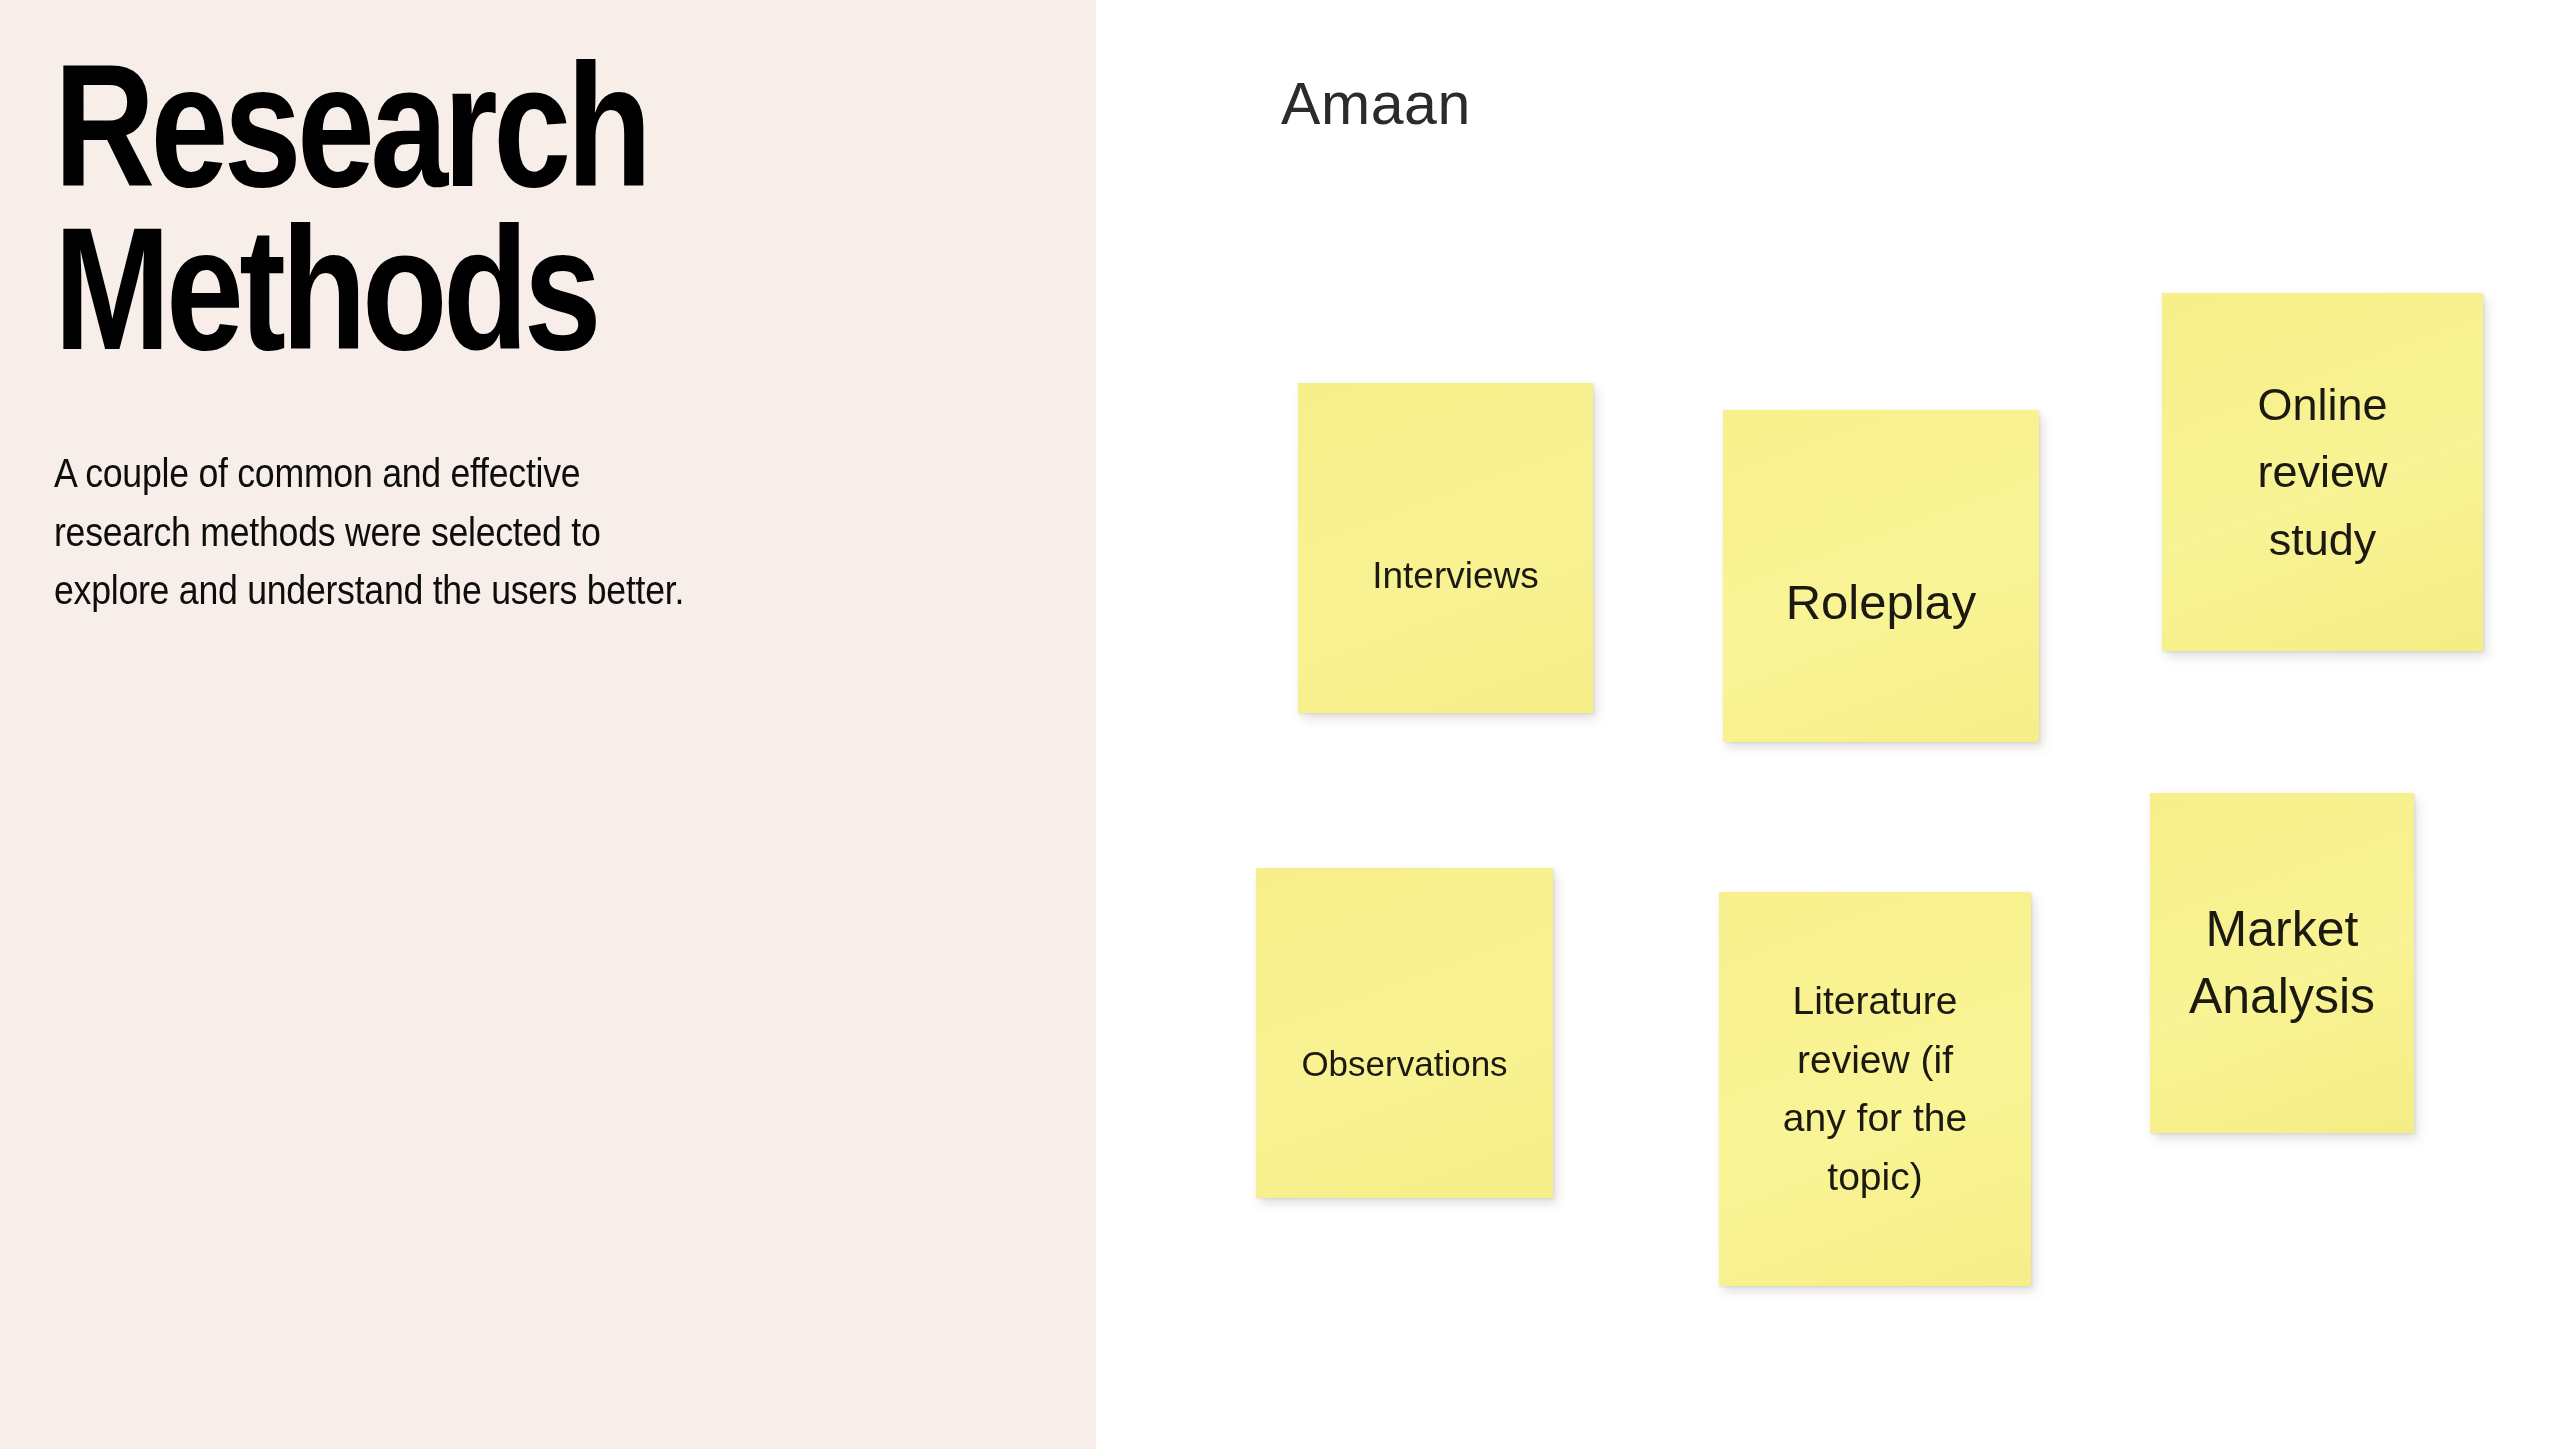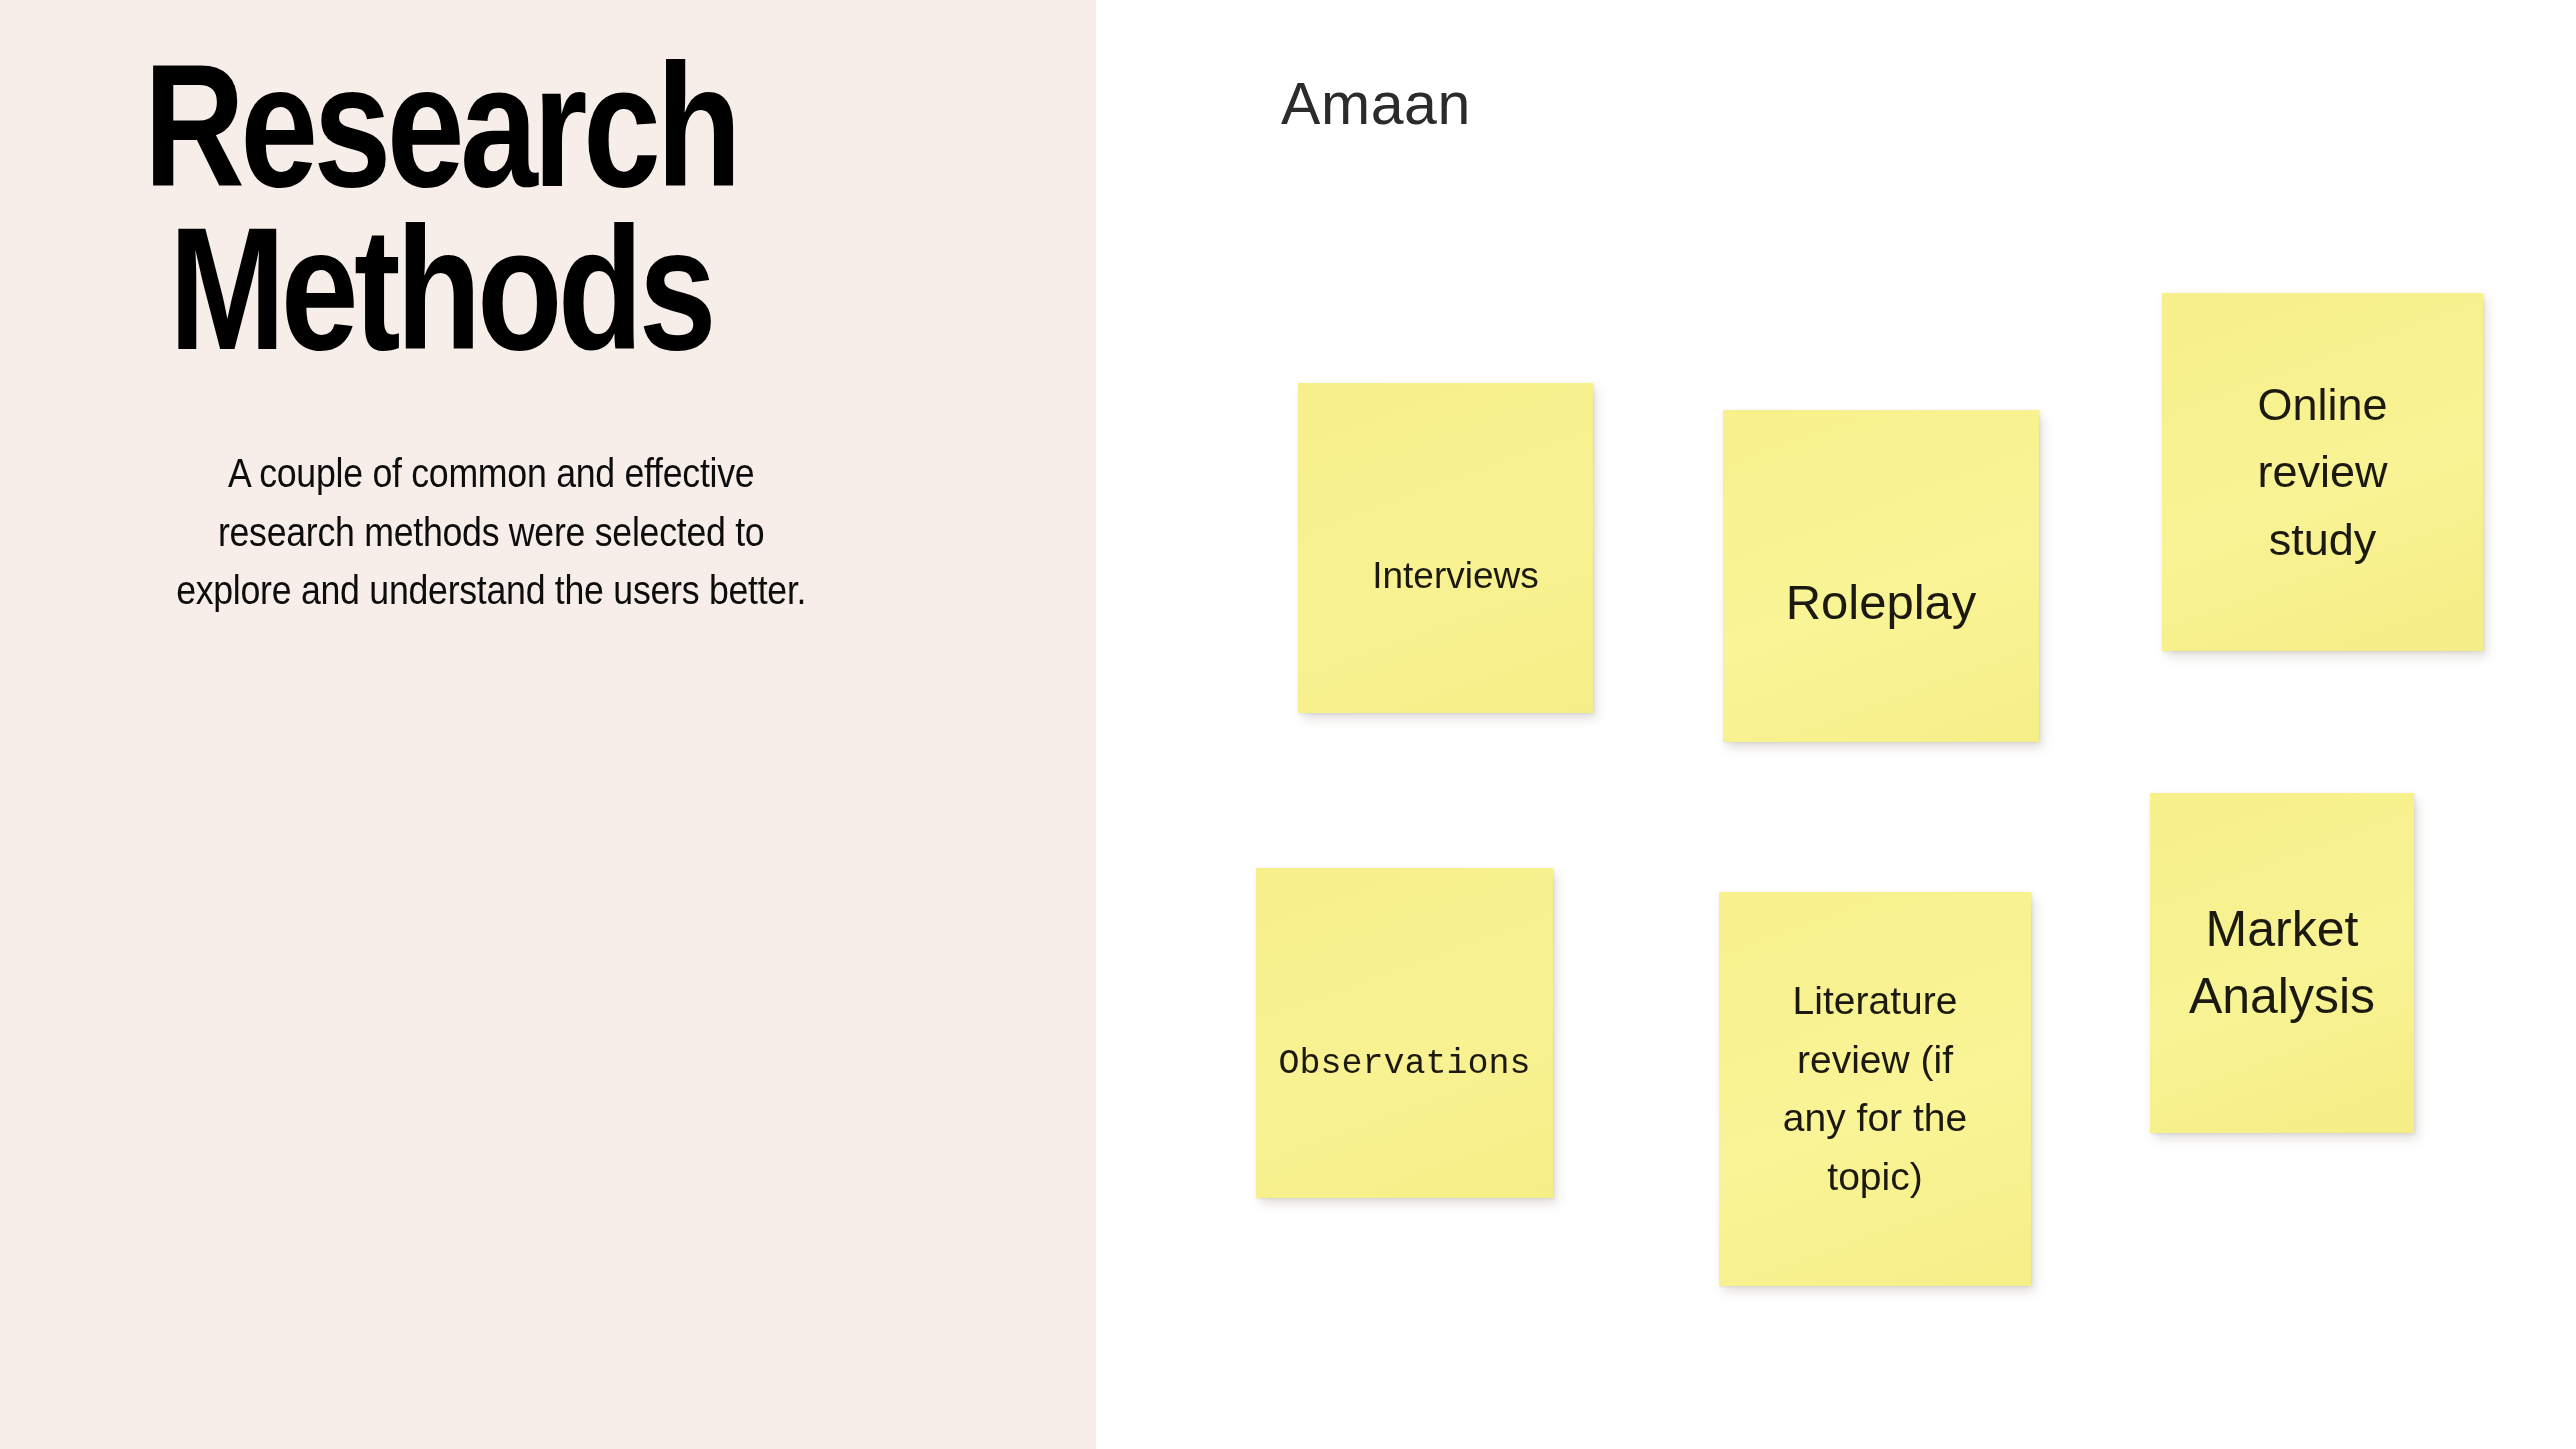--- a/index.html
+++ b/index.html
@@ -9,21 +9,20 @@
     font-family:"Liberation Sans", sans-serif;
     overflow:hidden;
     position:relative;
   }
   #slide{position:absolute;inset:0;width:2576px;height:1449px;background:#ffffff;}
 
   
   .left-panel{
     position:absolute;left:0;top:0;width:1096px;height:1449px;
     background:#f7eeea;
-    text-align:center;
   }
   .page-title{
     position:absolute;left:54px;top:45px;width:966px;
     font-family:"Liberation Sans", sans-serif;
     font-weight:700;
     font-size:175px;
     line-height:0.93;
     letter-spacing:-5.8px;
     color:#000000;
     transform:scaleX(0.80);
@@ -91,21 +90,21 @@
   .note-online{
     left:1066px; top:293px; width:321px; height:358px;
     background:linear-gradient(160deg,#f6ef8a 0%,#f8f394 55%,#f5ed85 100%);
   }
   .note-online span{font-size:45px; line-height:1.5;}
 
   .note-observations2{
     left:160px; top:868px; width:297px; height:330px;
     background:linear-gradient(160deg,#f6ef8a 0%,#f8f293 55%,#f6ee86 100%);
   }
-  .note-observations2 span{font-size:35px; line-height:1.2; padding-top:62px;font-family:Liberation Mono, monospace;}
+  .note-observations2 span{font-size:35px; line-height:1.2; padding-top:62px;}
 
   .note-literature{
     left:623px; top:892px; width:312px; height:394px;
     background:linear-gradient(160deg,#f7f08c 0%,#f9f496 55%,#f6ee88 100%);
   }
   .note-literature span{font-size:39px; line-height:1.5;}
 
   .note-market{
     left:1054px; top:793px; width:264px; height:340px;
     background:linear-gradient(160deg,#f6ef8a 0%,#f8f394 55%,#f5ed85 100%);

